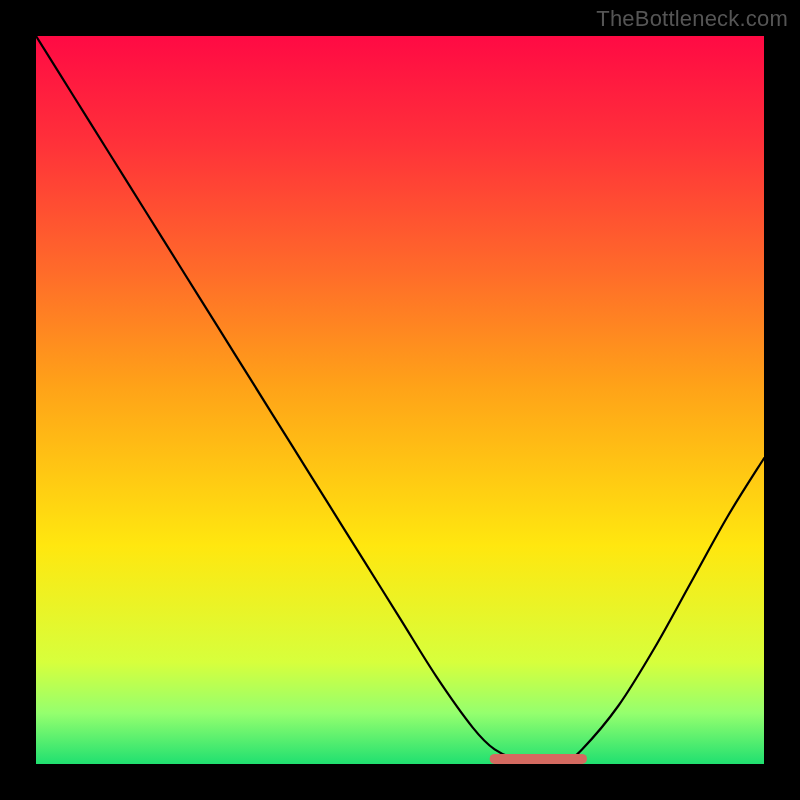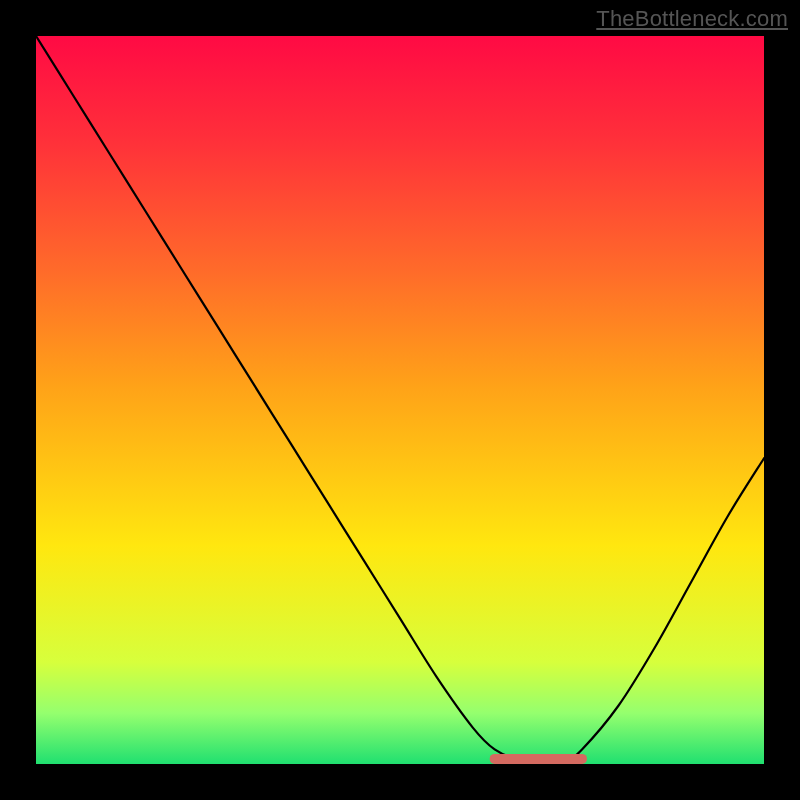--- a/index.html
+++ b/index.html
@@ -19,21 +19,20 @@
   }
   .attribution {
     position: absolute;
     top: 6px;
     right: 12px;
     color: #555555;
     font-size: 22px;
     font-weight: 500;
     letter-spacing: 0.2px;
     z-index: 3;
-    text-decoration: underline;
   }
   .plot {
     position: absolute;
     left: 36px;
     top: 36px;
     width: 728px;
     height: 728px;
   }
   .gradient {
     position: absolute;

